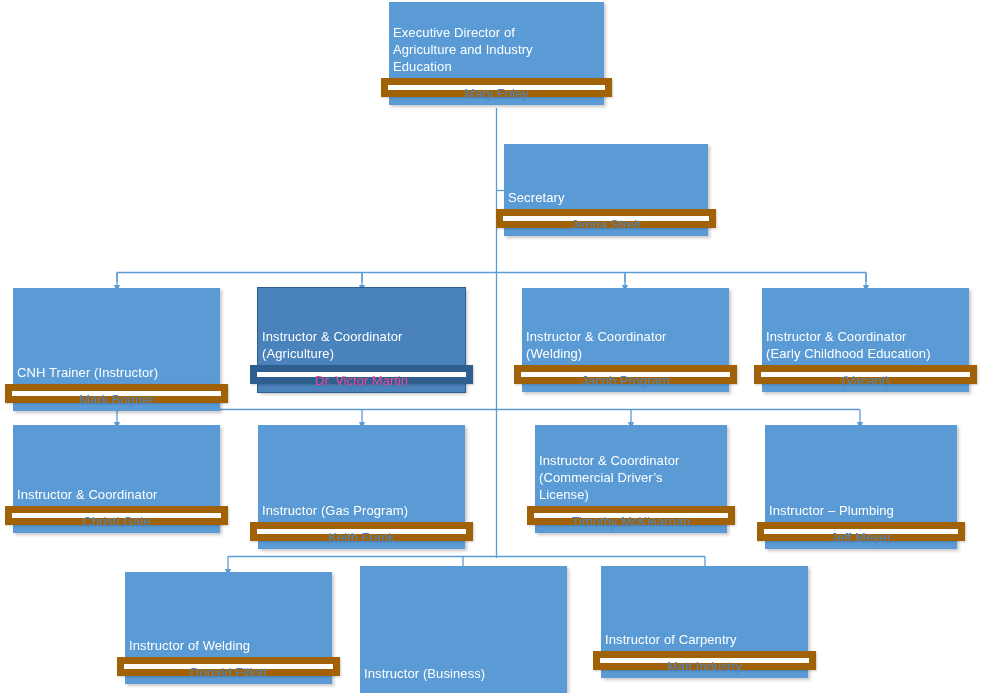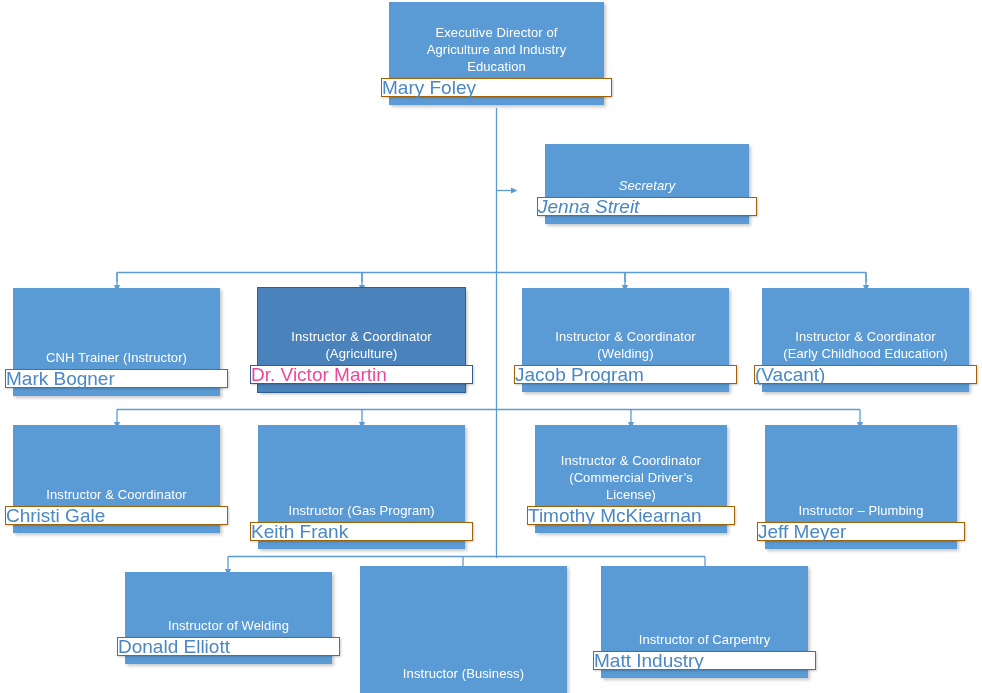--- a/index.html
+++ b/index.html
@@ -47,40 +47,41 @@
   }
   .node.selected .node-body {
     background: #4A82BC;
     box-shadow: 0 0 0 1px #2E5F8F, 2px 2px 3px rgba(0,0,0,0.28);
   }
   .node-title {
     position: absolute;
     left: 4px;
     right: 4px;
     bottom: 30px;
-    text-align: center;
+    text-align: left;
     color: #ffffff;
     font-size: 13px;
     line-height: 17px;
     white-space: pre-line;
     letter-spacing: 0.1px;
     margin-top: 32px;
   }
   .node-name {
     position: absolute;
     left: -8px;
     right: -8px;
     bottom: 8px;
     height: 19px;
     line-height: 18px;
     background: #ffffff;
-    border: 1px solid #a16207;
+    border: 7px solid #a16207;
     box-sizing: border-box;
+    text-align: center;
     color: #4A87C4;
-    font-size: 19px;
+    font-size: 13px;
     box-shadow: 1px 1px 2px rgba(0,0,0,0.20);
   }
   .node.selected .node-name {
     border-color: #2E5F8F;
     color: #ec4899;
   }
 </style>
 </head>
 <body>
 
@@ -123,27 +124,27 @@
   </svg>
 
   <div class="node" style="left:389px; top:2px; width:215px; height:103px;">
     <div class="node-body"></div>
     <div class="node-title">Executive Director of
 Agriculture and Industry
 Education</div>
     <div class="node-name">Mary Foley</div>
   </div>
 
-  <div class="node" style="left:545px; top:144px; width:204px; height:80px;font-style:italic;">
+  <div class="node" style="left:504px; top:144px; width:204px; height:92px;">
     <div class="node-body"></div>
     <div class="node-title">Secretary</div>
     <div class="node-name">Jenna Streit</div>
   </div>
 
-  <div class="node" style="left:13px; top:288px; width:207px; height:108px;">
+  <div class="node" style="left:13px; top:288px; width:207px; height:123px;">
     <div class="node-body"></div>
     <div class="node-title">CNH Trainer (Instructor)</div>
     <div class="node-name">Mark Bogner</div>
   </div>
 
   <div class="node selected" style="left:258px; top:288px; width:207px; height:104px;">
     <div class="node-body"></div>
     <div class="node-title">Instructor &amp; Coordinator
 (Agriculture)</div>
     <div class="node-name">Dr. Victor Martin</div>
@@ -182,21 +183,21 @@
 License)</div>
     <div class="node-name">Timothy McKiearnan</div>
   </div>
 
   <div class="node" style="left:765px; top:425px; width:192px; height:124px;">
     <div class="node-body"></div>
     <div class="node-title">Instructor – Plumbing</div>
     <div class="node-name">Jeff Meyer</div>
   </div>
 
-  <div class="node" style="left:125px; top:572px; width:207px; height:92px;text-decoration:underline;">
+  <div class="node" style="left:125px; top:572px; width:207px; height:112px;text-decoration:underline;">
     <div class="node-body"></div>
     <div class="node-title">Instructor of Welding</div>
     <div class="node-name">Donald Elliott</div>
   </div>
 
   <div class="node" style="left:360px; top:566px; width:207px; height:146px;">
     <div class="node-body"></div>
     <div class="node-title">Instructor (Business)</div>
   </div>
 

